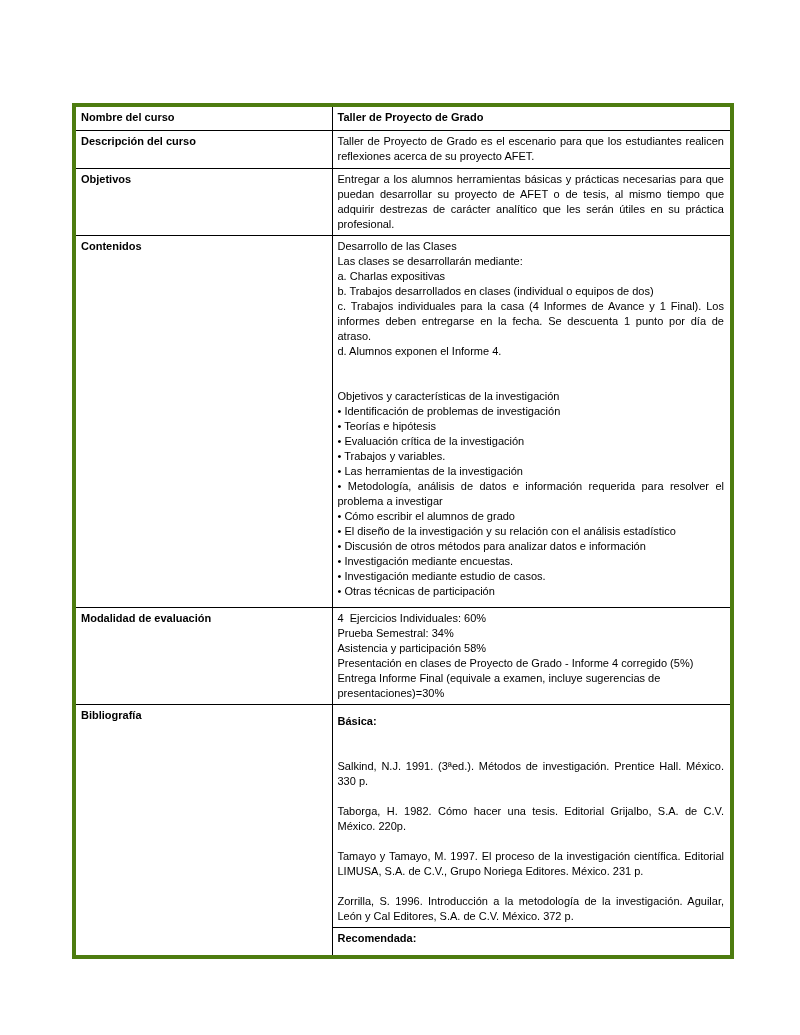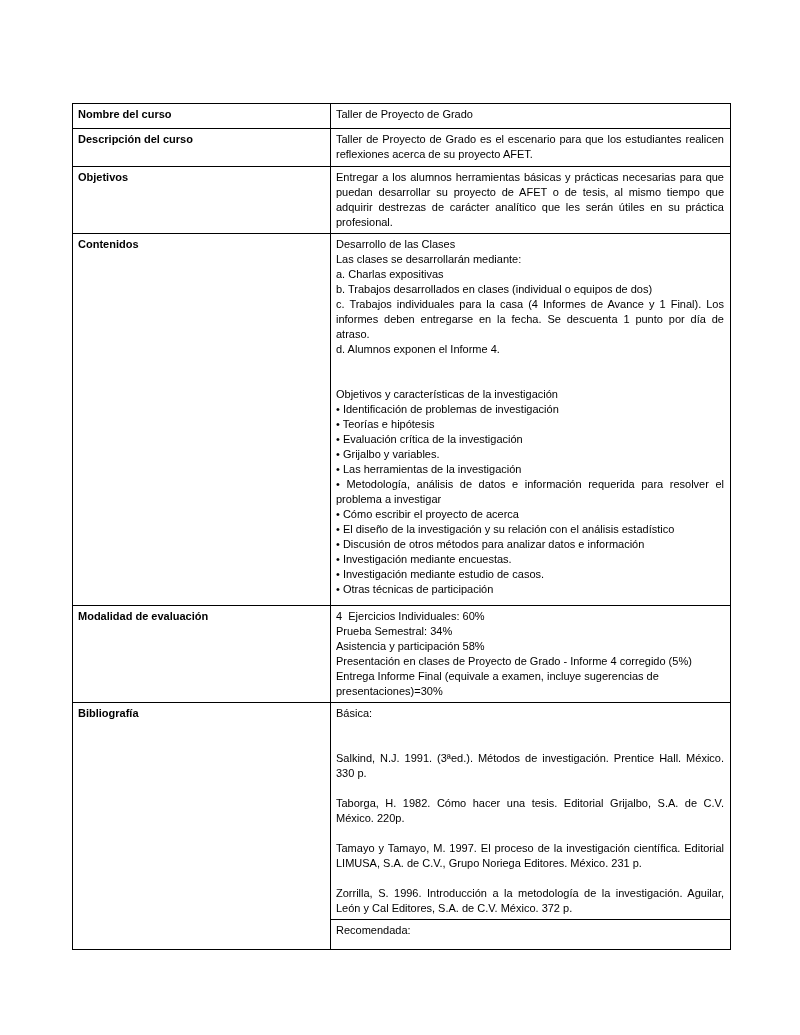--- a/index.html
+++ b/index.html
@@ -13,33 +13,33 @@
     color: #000000;
   }
   .page { position: relative; width: 800px; height: 1035px; background: #ffffff; overflow: hidden; }
 
   table.course {
     position: absolute;
     left: 72px; top: 103px;
     width: 658px;
     border-collapse: collapse;
     table-layout: fixed;
-    border: 1px solid #4d7c0f;
+    border: 4px solid #4d7c0f;
   }
   table.course td {
     border: 1px solid #000000;
     padding: 3px 6px 3px 5px;
     vertical-align: top;
   }
   col.c1 { width: 258px; }
   col.c2 { width: 400px; }
 
   td.lbl { font-weight: bold; vertical-align: middle; }
 
-  .bold { font-weight: normal; }
+  .bold { font-weight: bold; margin-top: 6px; }
   .und  { }
   .just { text-align: justify; }
   .prewrap { white-space: pre-wrap; }
 
   .sp15 { height: 15px; }
   .sp30 { height: 30px; }
 
   tr.hr1 { height: 25px; }
   tr.hr2 { height: 38px; margin-left: 16px; }
   tr.hr3 { height: 59px; }
@@ -82,24 +82,24 @@
         <div>Las clases se desarrollarán mediante:</div>
         <div>a. Charlas expositivas</div>
         <div>b. Trabajos desarrollados en clases (individual o equipos de dos)</div>
         <div class="just">c. Trabajos individuales para la casa (4 Informes de Avance y 1 Final). Los informes deben entregarse en la fecha. Se descuenta 1 punto por día de atraso.</div>
         <div>d. Alumnos exponen el Informe 4.</div>
         <div class="sp30"></div>
         <div>Objetivos y características de la investigación</div>
         <div>• Identificación de problemas de investigación</div>
         <div>• Teorías e hipótesis</div>
         <div>• Evaluación crítica de la investigación</div>
-        <div>• Grijalbo y variables.</div>
+        <div>• Trabajos y variables.</div>
         <div>• Las herramientas de la investigación</div>
         <div class="just">• Metodología, análisis de datos e información requerida para resolver el problema a investigar</div>
-        <div>• Cómo escribir el proyecto de acerca</div>
+        <div>• Cómo escribir el alumnos de grado</div>
         <div>• El diseño de la investigación y su relación con el análisis estadístico</div>
         <div>• Discusión de otros métodos para analizar datos e información</div>
         <div>• Investigación mediante encuestas.</div>
         <div>• Investigación mediante estudio de casos.</div>
         <div>• Otras técnicas de participación</div>
       </td>
     </tr>
 
     <tr class="hr5">
       <td class="lbl">Modalidad de evaluación</td>

